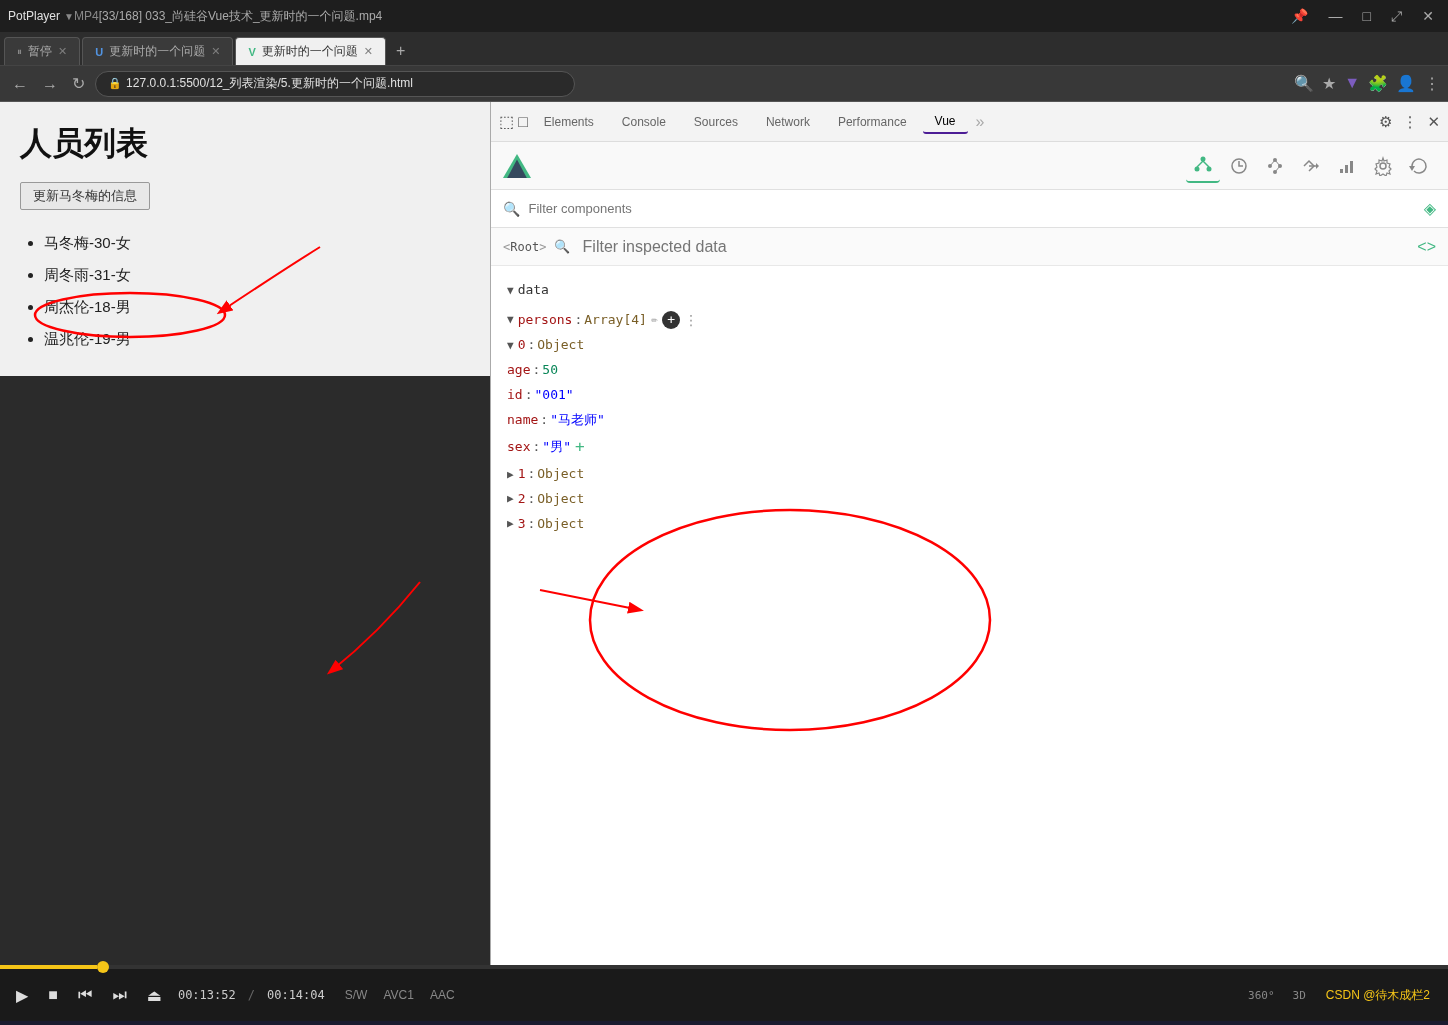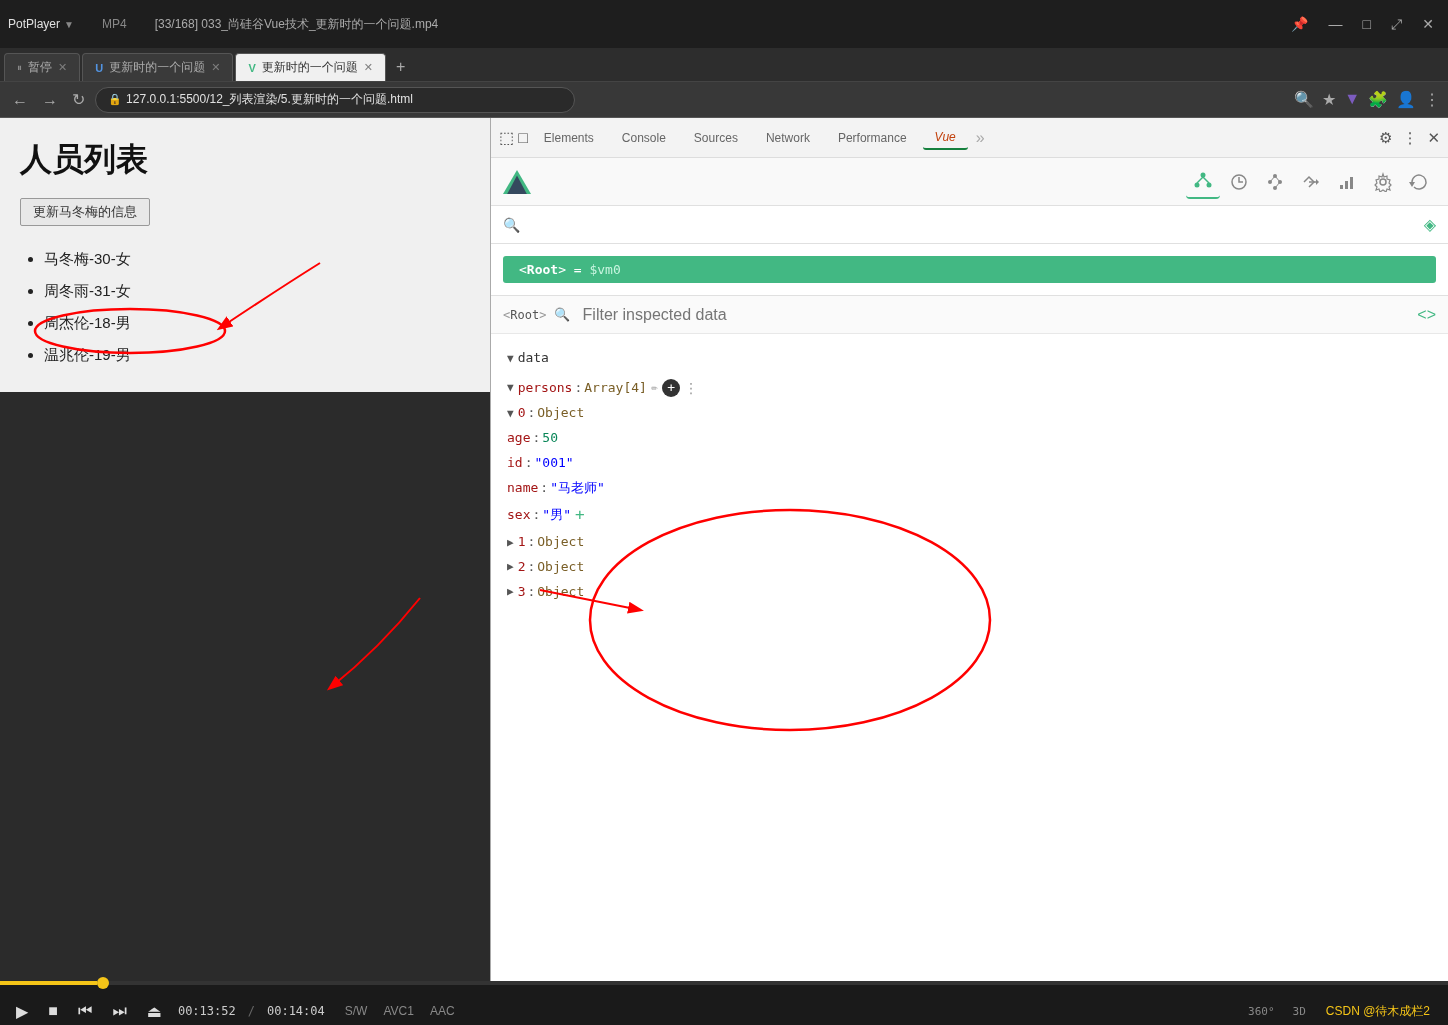--- a/index.html
+++ b/index.html
@@ -1,27 +1,27 @@
 <!DOCTYPE html>
 <html><head>
   <meta charset="utf-8">
   <style>
     * { margin: 0; padding: 0; box-sizing: border-box; }
     body { width: 1448px; height: 1025px; overflow: hidden; background: #2b2b2b; font-family: 'Segoe UI', Arial, sans-serif; }
 
     
     .title-bar {
       background: #1e1e1e;
-      height: 48px;
+      height: 32px;
       display: flex;
       align-items: center;
       padding: 0 8px;
       color: #ccc;
       font-size: 12px;
-      gap: 28px;
+      gap: 0;
     }
     .title-bar-app { display: flex; align-items: center; gap: 4px; color: #e0e0e0; font-weight: 500; }
     .title-bar-spacer { flex: 1; }
     .title-bar-controls { display: flex; gap: 8px; color: #aaa; font-size: 14px; }
     .title-bar-controls span { cursor: pointer; padding: 2px 6px; }
 
     
     .tab-bar {
       background: #2d2d2d;
       height: 34px;
@@ -437,21 +437,21 @@
   <div class="devtools">
 
     <div class="devtools-toolbar">
       <span style="font-size:16px;color:#555;cursor:pointer">⬚</span>
       <span style="font-size:16px;color:#555;cursor:pointer">□</span>
       <span class="devtools-tab">Elements</span>
       <span class="devtools-tab">Console</span>
       <span class="devtools-tab">Sources</span>
       <span class="devtools-tab">Network</span>
       <span class="devtools-tab">Performance</span>
-      <span class="devtools-tab" style="border-bottom:2px solid #15803d;color:#c2410c;font-style:italic;">Vue</span>
+      <span class="devtools-tab" style="border-bottom:2px solid #4c1d95;color:#000000;">Vue</span>
       <span class="devtools-sep">»</span>
       <span class="devtools-spacer"></span>
       <div class="devtools-icons">
         <span>⚙</span>
         <span>⋮</span>
         <span>✕</span>
       </div>
     </div>
 
     <div class="vue-toolbar">
@@ -512,29 +512,24 @@
           <svg width="20" height="20" viewBox="0 0 20 20">
             <path d="M3,10 a7,7 0 1,1 2,5" fill="none" stroke="#888" stroke-width="1.5"></path>
             <polygon points="3,15 0,10 6,10" fill="#888"></polygon>
           </svg>
         </div>
       </div>
     </div>
 
     <div class="component-filter">
       <span class="filter-icon">🔍</span>
+      <input class="filter-input" type="text" placeholder="Filter components" style="">
       <span class="filter-settings">◈</span>
     </div>
 
-    <div class="component-tree">
-      <div class="root-component">
-        <span>&lt;<strong>Root</strong>&gt; = </span>
-        <span class="dollar">$vm0</span>
-      </div>
-    </div>
 
     <div class="inspector-panel">
       <div class="inspector-header">
         <span class="inspector-title">
           <span class="bracket">&lt;</span><span>Root</span><span class="bracket">&gt;</span>
         </span>
         <span class="inspector-search">🔍</span>
         <input class="inspector-filter" type="text" placeholder="Filter inspected data" style="">
         <span class="inspector-code">&lt;&gt;</span>
       </div>

